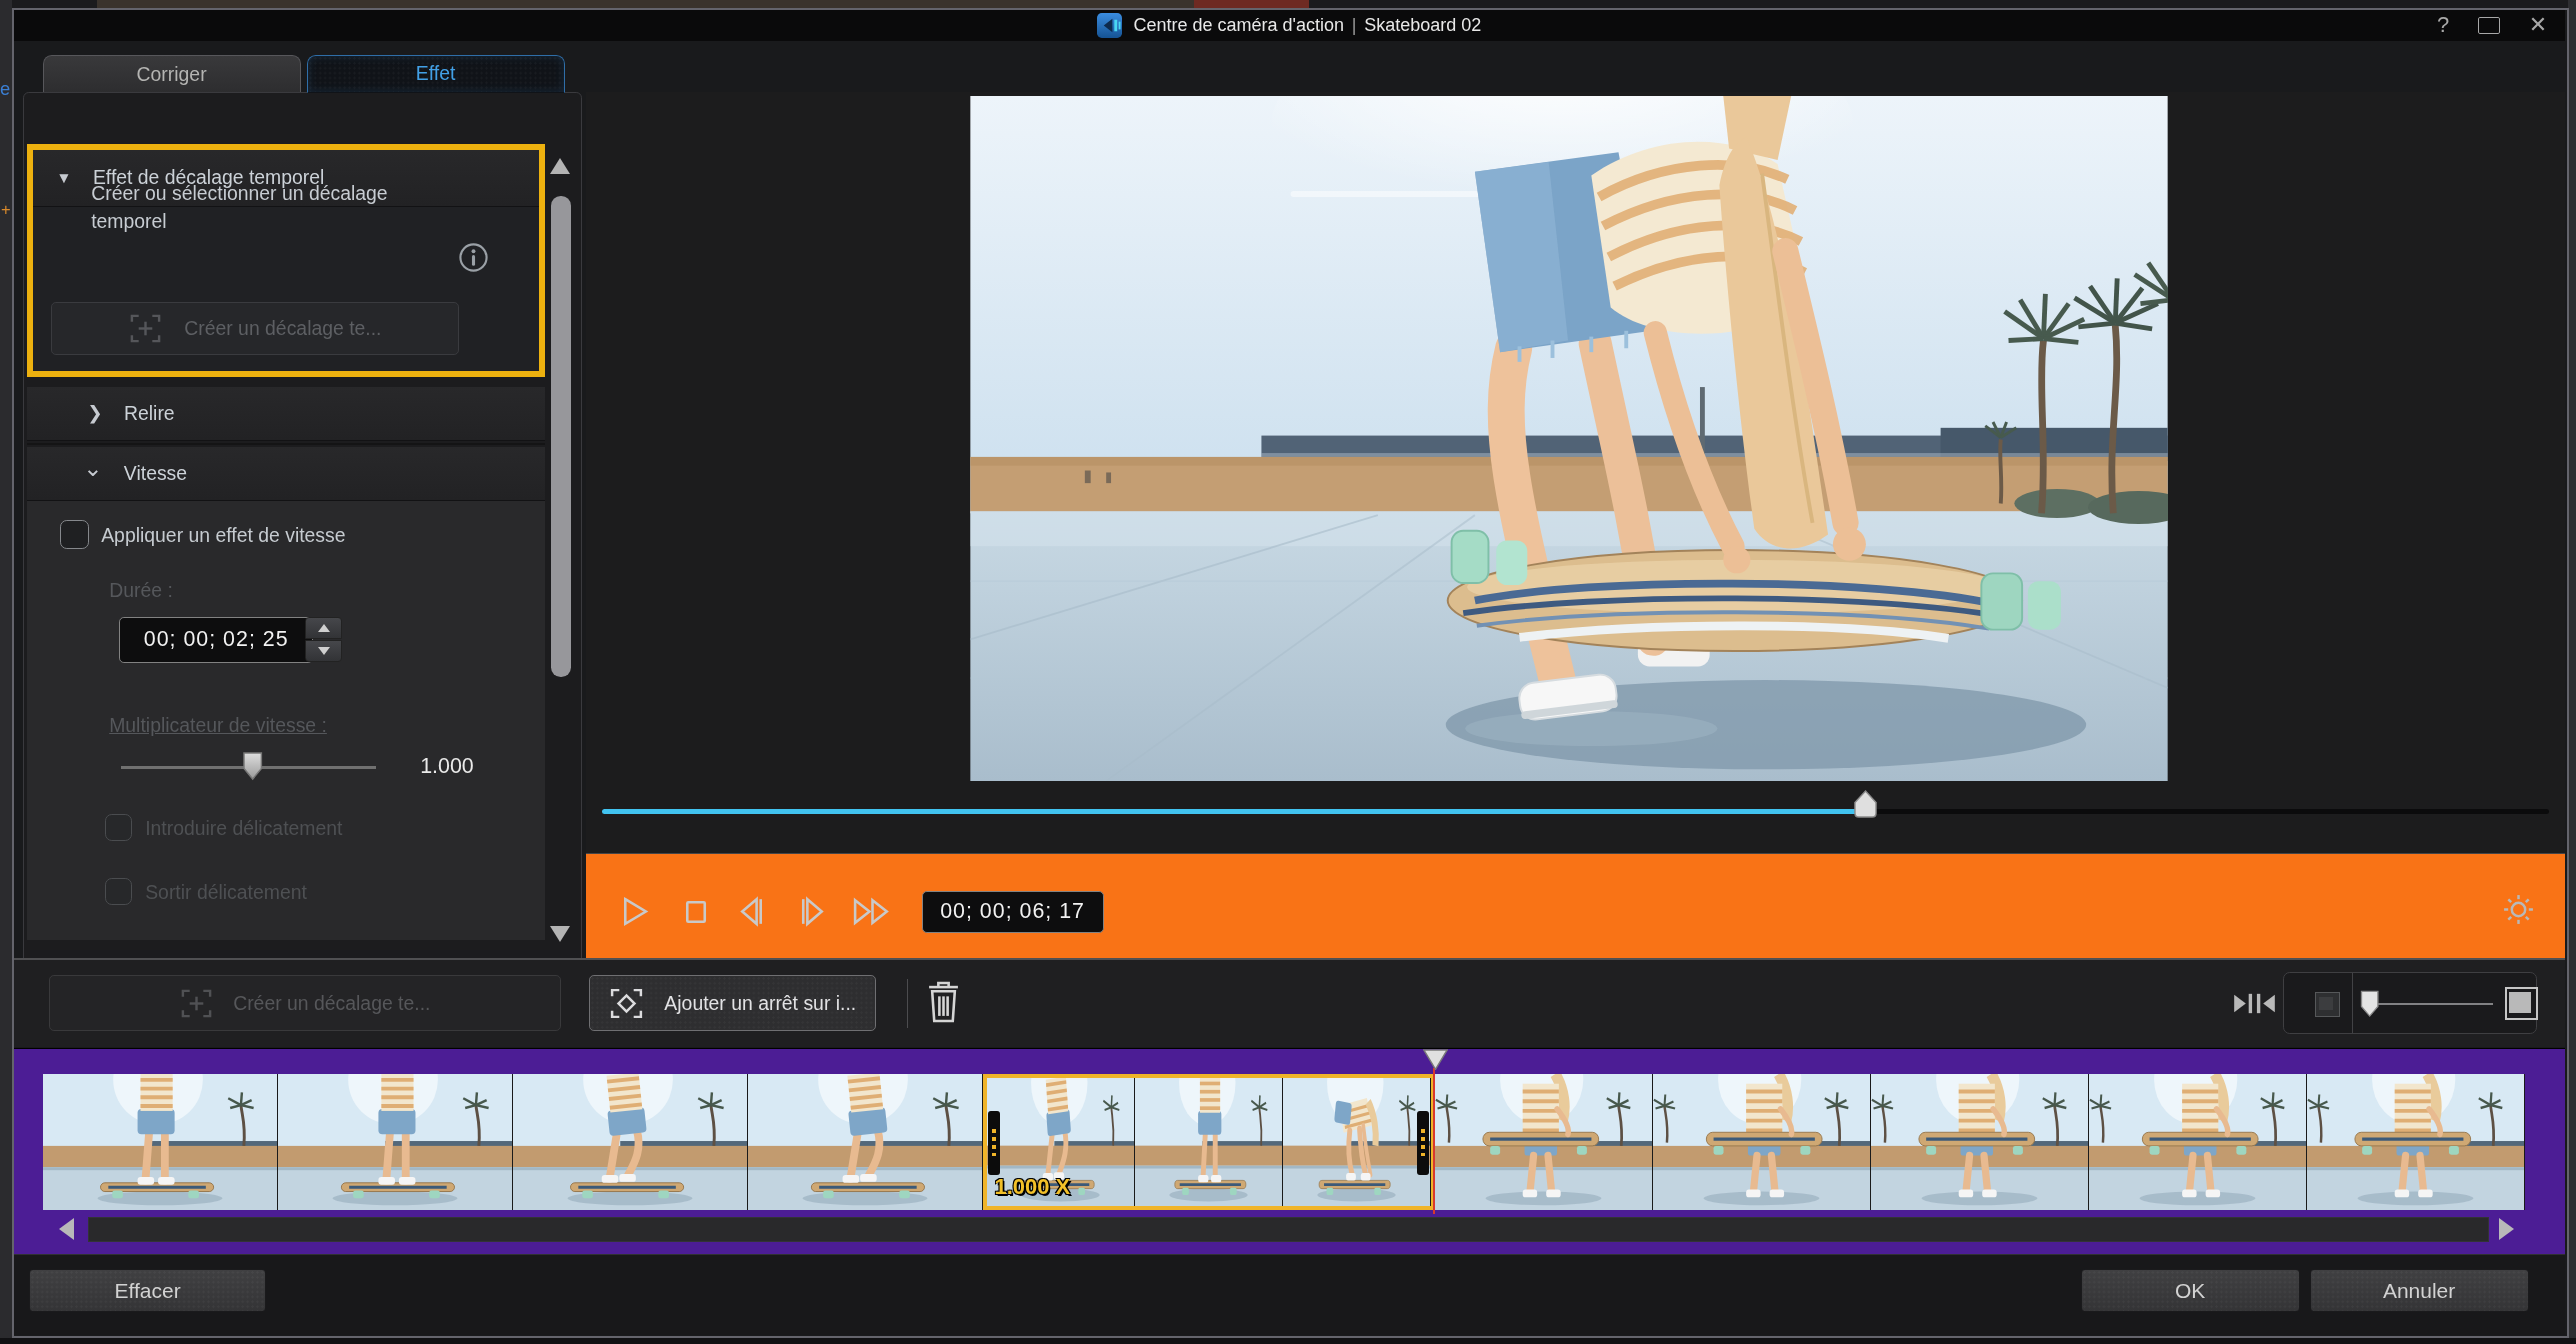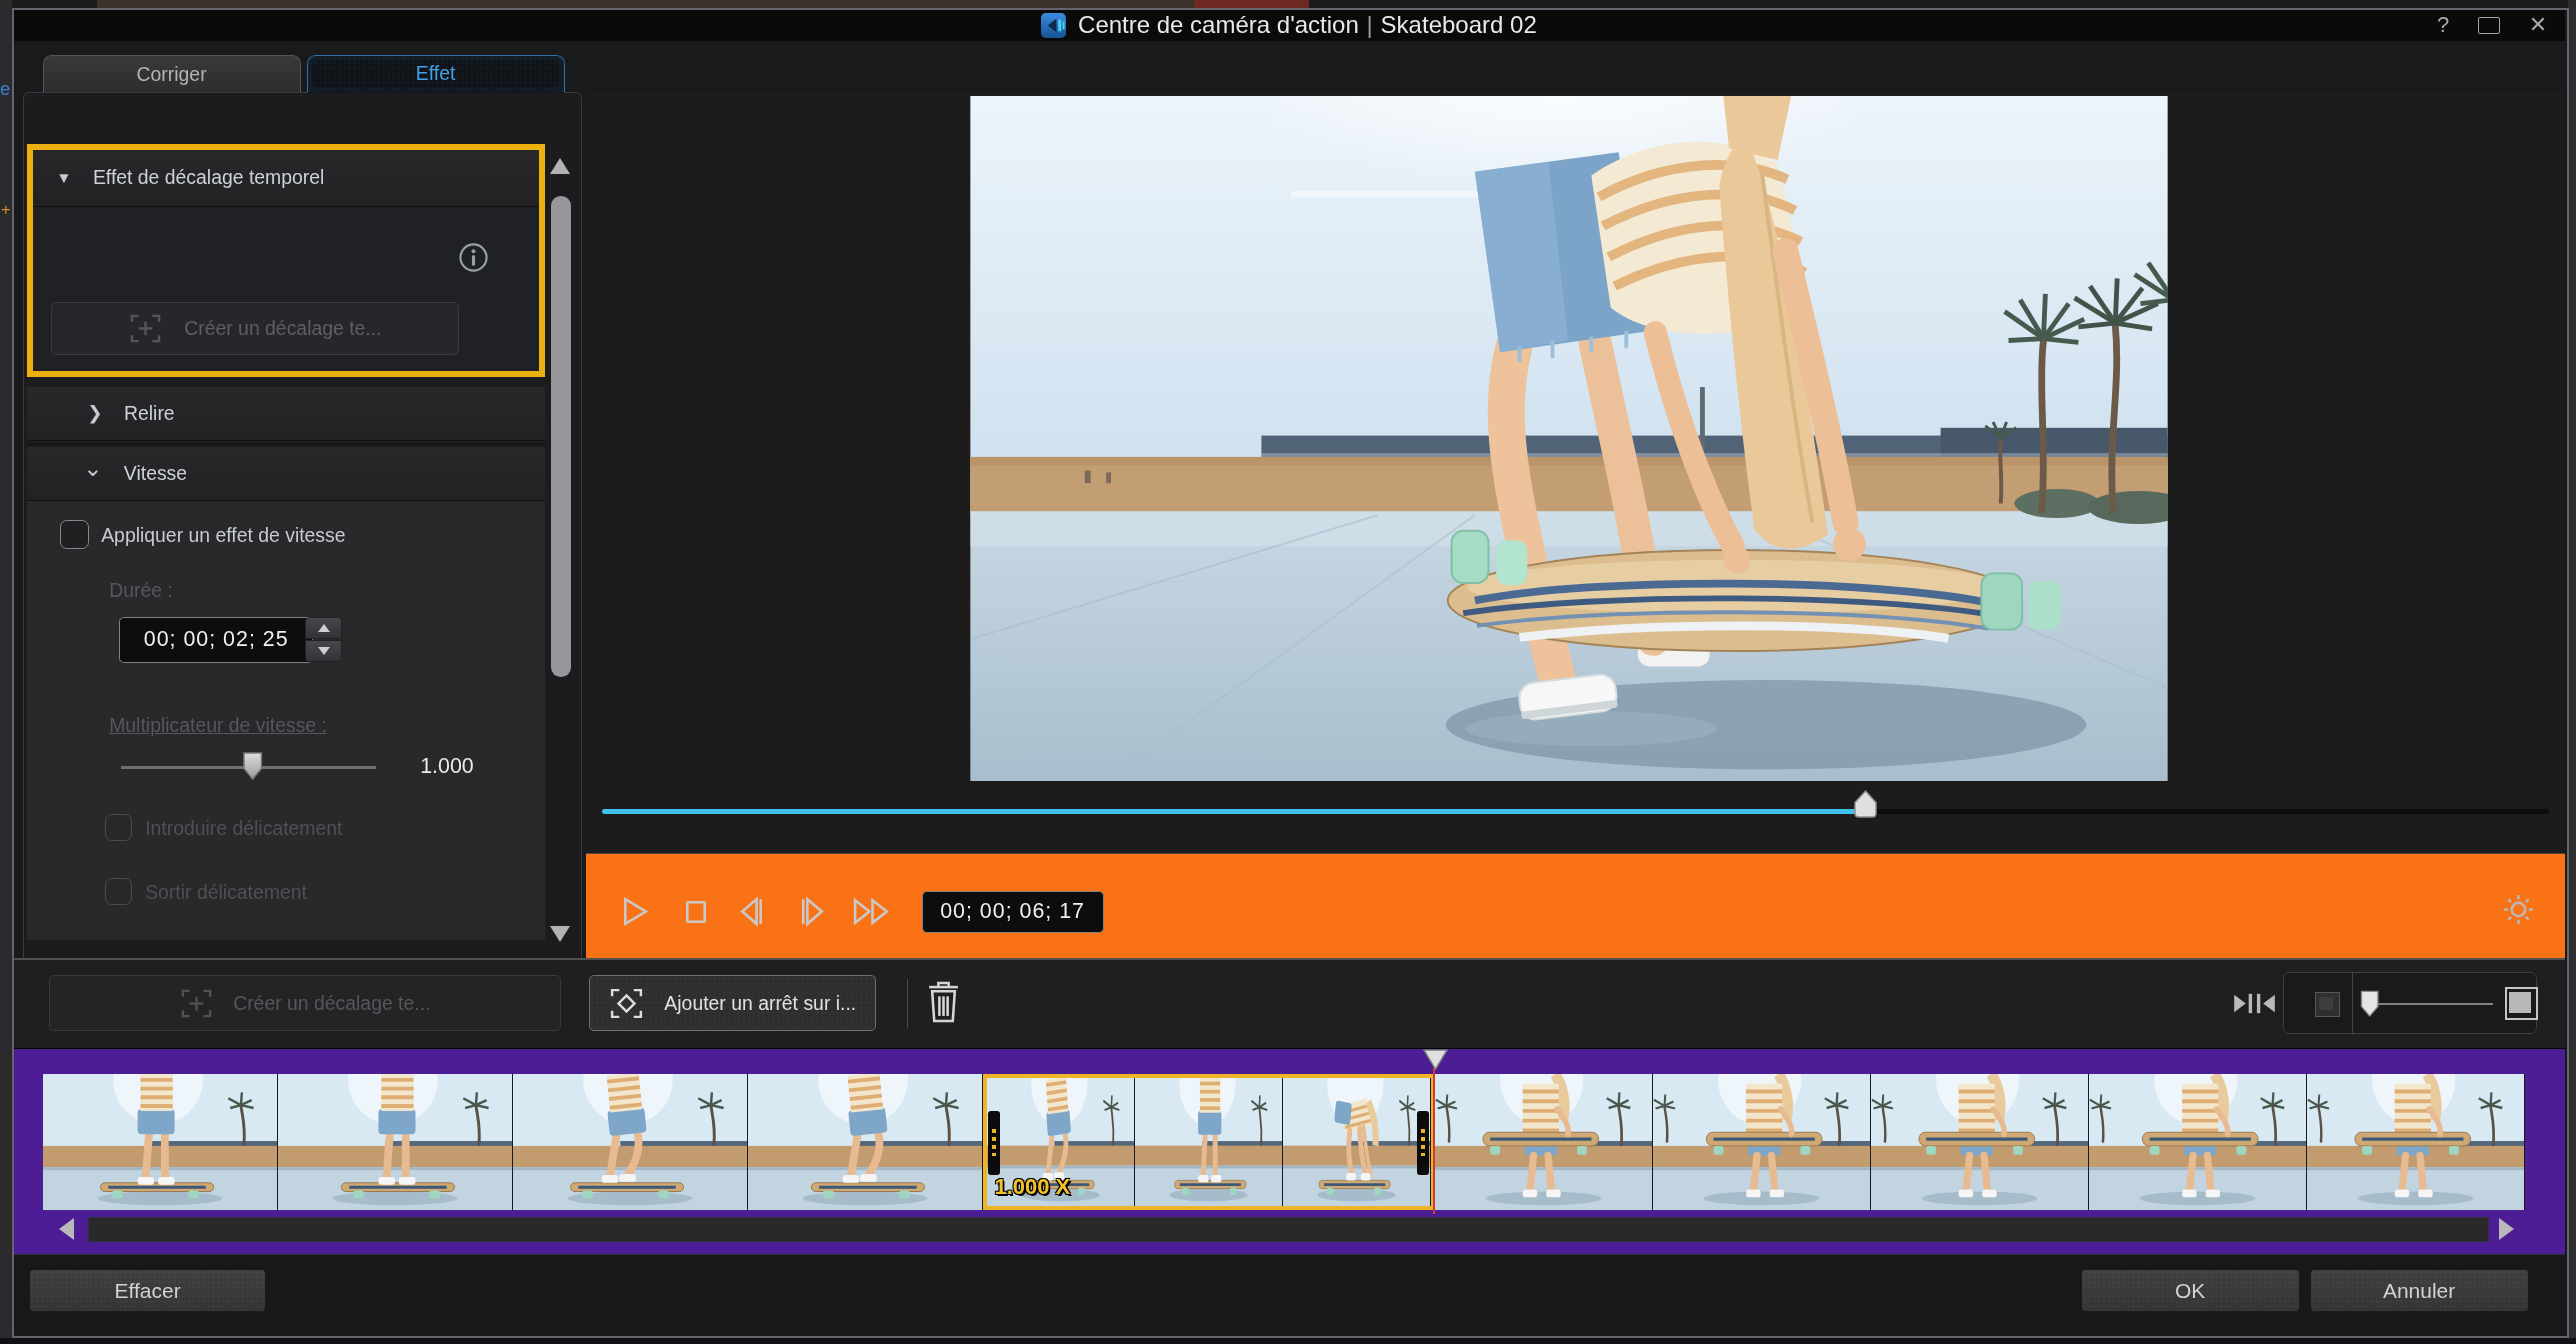--- a/index.html
+++ b/index.html
@@ -6,21 +6,21 @@
   #app{position:relative;width:2576px;height:1344px;overflow:hidden;
        font-family:"Liberation Sans",sans-serif;background:#141416;color:#ccc;}
   .abs{position:absolute;}
   
   .sliver{background:#2b2b2e;}
   
   .win{position:absolute;left:11.6px;top:7.8px;width:2557px;height:1330px;
        border:2.9px solid #64646c;background:#191a1c;box-sizing:border-box;}
   .titlebar{position:absolute;left:0;top:0;width:2551px;height:31px;background:#0a0a0b;
             display:flex;align-items:center;justify-content:center;}
-  .title-center{display:flex;align-items:center;gap:11.6px;font-size:24px;color:#e8e8e8;}
+  .title-center{display:flex;align-items:center;gap:11.6px;font-size:18px;color:#e8e8e8;}
   .title-sep{color:#9a9a9a;margin:0 7.8px;}
   .winctl{position:absolute;right:17.5px;top:0;height:31px;display:flex;align-items:center;gap:29px;}
   .winbtn{color:#a8a8a8;font-size:22px;line-height:1;cursor:default;}
   .maxbox{width:19.4px;height:14.6px;border:1.9px solid #a8a8a8;border-radius:1.9px;}
   
   .tab{position:absolute;top:45px;height:38px;width:258px;box-sizing:border-box;
        display:flex;align-items:center;justify-content:center;font-size:19.4px;
        border-radius:8.7px 8.7px 0 0;}
   .tab-inactive{left:29px;background:linear-gradient(#39393b,#2d2d2f);
        border:1px solid #57575b;border-bottom:none;color:#b4b4b2;}
@@ -146,20 +146,21 @@
         <span>Effet</span>
       </div>
 
     <div class="panel"></div>
 
     <div class="hl-box">
       <div class="sec-header" style="height:56px;padding-left:23px;">
         <span class="chev">▼</span>
         <span>Effet de décalage temporel</span>
       </div>
+      <div class="desc">Créer ou sélectionner un décalage temporel</div>
       <div class="abs" style="left:425px;top:92px;">
         <svg width="31" height="31" viewBox="0 0 32 32" fill="none">
           <circle cx="16" cy="16" r="13.5" stroke="#9aa0a6" stroke-width="2.2"></circle>
           <circle cx="16" cy="9.5" r="2" fill="#9aa0a6"></circle>
           <rect x="14.4" y="13.5" width="3.2" height="11" rx="1.6" fill="#9aa0a6"></rect>
         </svg>
       </div>
       <div class="dis-btn" style="left:17.5px;top:152px;width:406px;height:51px;">
         <svg width="35" height="35" viewBox="0 0 36 36" fill="none" stroke="#55565a" stroke-width="2.5">
           <path d="M4,11 V5 H11"></path>

